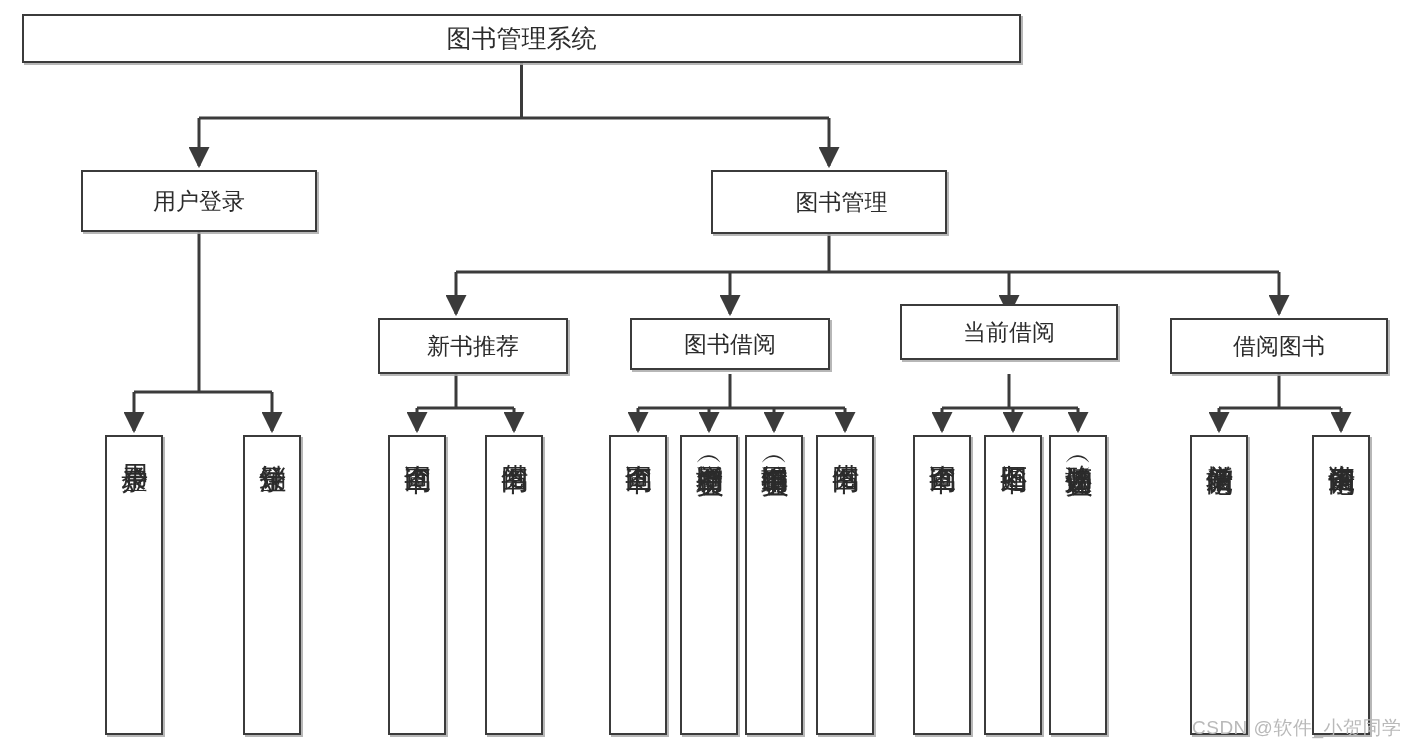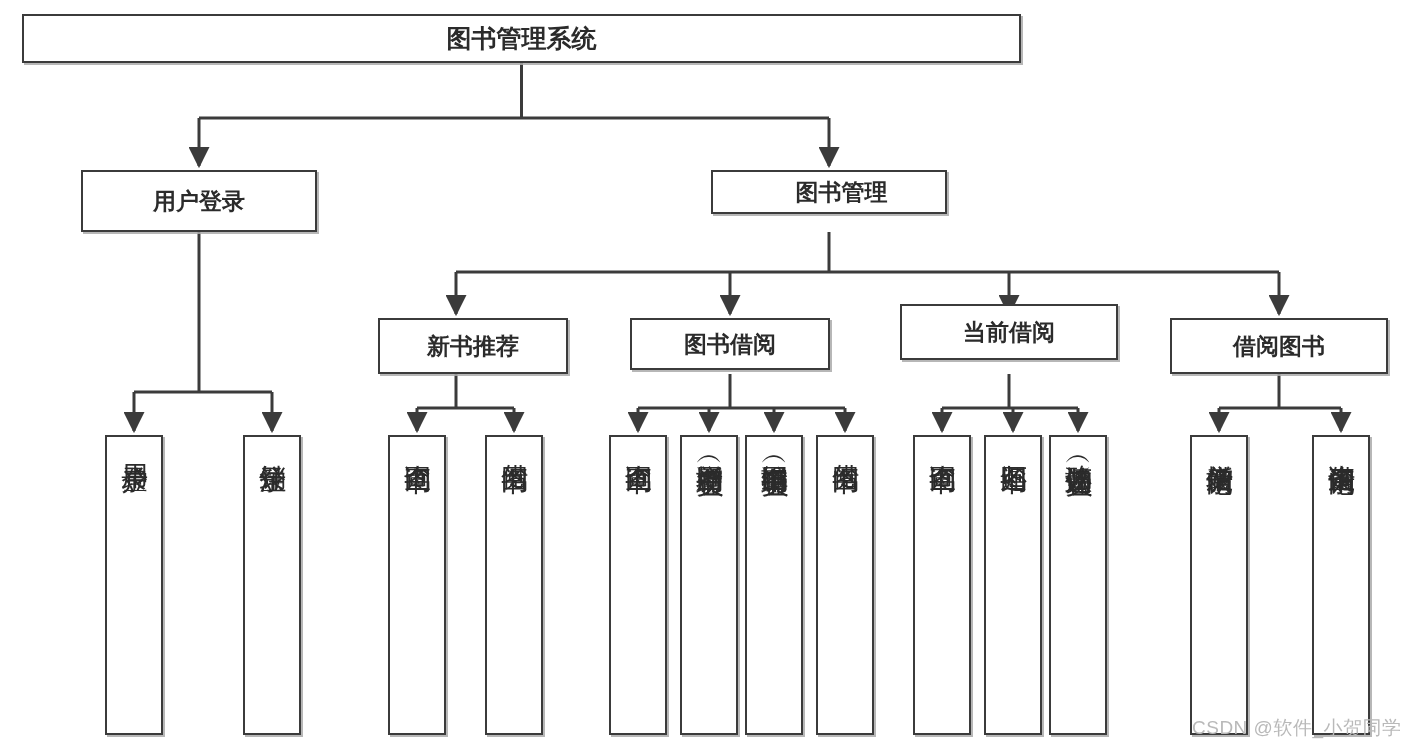--- a/index.html
+++ b/index.html
@@ -34,21 +34,20 @@
     display: flex;
     align-items: center;
     justify-content: center;
     color: #2b2b2b;
   }
   .node.horiz .label {
     writing-mode: horizontal-tb;
     text-align: center;
     line-height: 1.15;
     white-space: nowrap;
-    font-weight: bold;
   }
   .node.vert {
     align-items: flex-start;
     justify-content: center;
     padding-top: 6px;
   }
   .node.vert .label {
     writing-mode: vertical-rl;
     text-orientation: upright;
     line-height: 1.02;
@@ -115,21 +114,21 @@
       </g>
   </svg>
 
   <div id="node-layer">
       <div class="node horiz t-root" style="left: 22px; top: 14px; width: 999px; height: 49px;">
         <span class="label">图书管理系统</span>
       </div>
       <div class="node horiz t-l2" style="left: 81px; top: 170px; width: 236px; height: 62px;">
         <span class="label">用户登录</span>
       </div>
-      <div class="node horiz t-l2" style="left: 711px; top: 170px; width: 236px; height: 44px; padding-left: 25px;">
+      <div class="node horiz t-l2" style="left: 711px; top: 170px; width: 236px; height: 64px; padding-left: 25px;">
         <span class="label">图书管理</span>
       </div>
       <div class="node horiz t-l3" style="left: 378px; top: 318px; width: 190px; height: 56px;">
         <span class="label">新书推荐</span>
       </div>
       <div class="node horiz t-l3" style="left: 630px; top: 318px; width: 200px; height: 52px;">
         <span class="label">图书借阅</span>
       </div>
       <div class="node horiz t-l3" style="left: 900px; top: 304px; width: 218px; height: 56px;">
         <span class="label">当前借阅</span>

